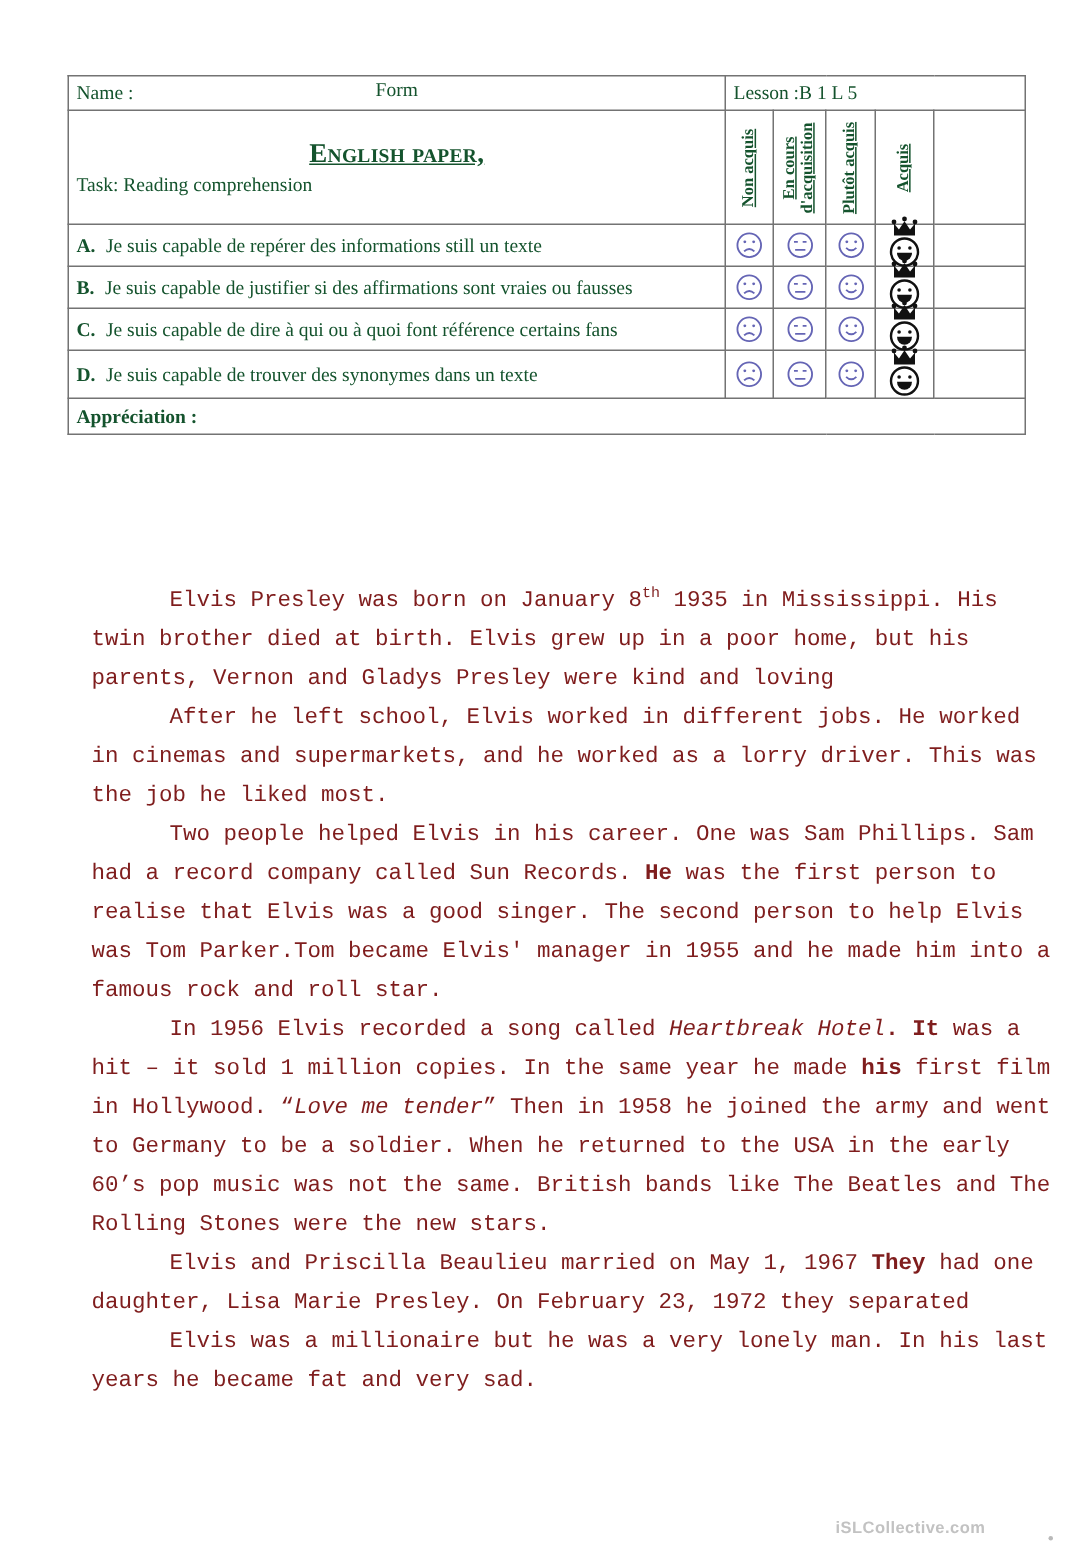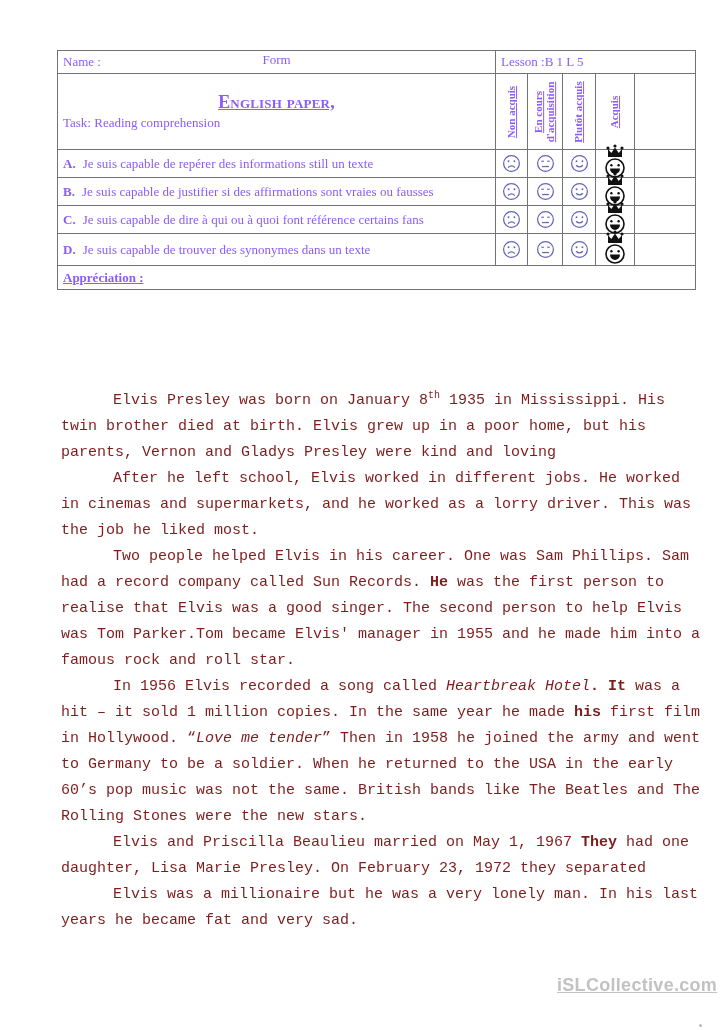--- a/index.html
+++ b/index.html
@@ -4,22 +4,22 @@
 <style>
   * { margin:0; padding:0; box-sizing:border-box; }
   html,body { background:#ffffff; }
   .page {
     position:relative; width:728px; height:1030px; background:#ffffff;
     overflow:hidden; font-family:"Liberation Serif", serif;
   }
 
   
   table.assessment {
-    position:absolute; left:57px; top:50px; width:638px;
-    border-collapse:collapse; table-layout:fixed; color:#8b5cf6;
+    position:absolute; left:45px; top:50px; width:638px;
+    border-collapse:collapse; table-layout:fixed; color:#14532d;
   }
   table.assessment td {
     border:1px solid #737373; font-size:13px; padding:1px 5px;
     vertical-align:middle; overflow:visible;
   }
   tr.r-top    { height:23px; }
   tr.r-date   { height:22px; }
   tr.r-head   { height:76px; }
   tr.r-skill  { height:28px; }
   tr.r-skilld { height:32px; }
@@ -44,37 +44,37 @@
   }
 
   td.skill-cell { font-size:12.5px; white-space:nowrap; }
   .skill-letter { font-weight:bold; margin-right:7px; }
 
   td.face-cell { text-align:center; padding:0; }
   .face-svg { display:inline-block; vertical-align:middle; }
   .icon-anchor { position:relative; height:24px; }
   .crown-icon { position:absolute; left:50%; top:-9px; transform:translateX(-50%); }
 
-  td.appr-cell { font-weight:bold; text-decoration:underline; font-size:13.5px;
+  td.appr-cell { font-weight:bold; font-size:13.5px;
     vertical-align:top; padding-top:2px; }
 
   
   .reading {
     position:absolute; left:61px; top:388px; width:645px;
     font-family:Liberation Mono, monospace; font-size:15px;
     line-height:26px; color:#7f1d1d;
   }
   .reading p { text-indent:52px; }
   .reading sup { font-size:10px; line-height:0; }
 
   
   .watermark {
-    position:absolute; left:557px; top:975px;
+    position:absolute; left:557px; top:1013px;
     font-family:"Liberation Sans", sans-serif; font-weight:bold;
-    font-size:18px; color:#c2c2c2; letter-spacing:.3px;text-decoration:underline;
+    font-size:11px; color:#c2c2c2; letter-spacing:.3px;
   }
   .page-dot {
     position:absolute; left:699px; top:1024px; width:3px; height:3px;
     background:#b9b9b9; border-radius:50%;
   }
 </style>
 </head>
 <body>
 
 <div class="page">

